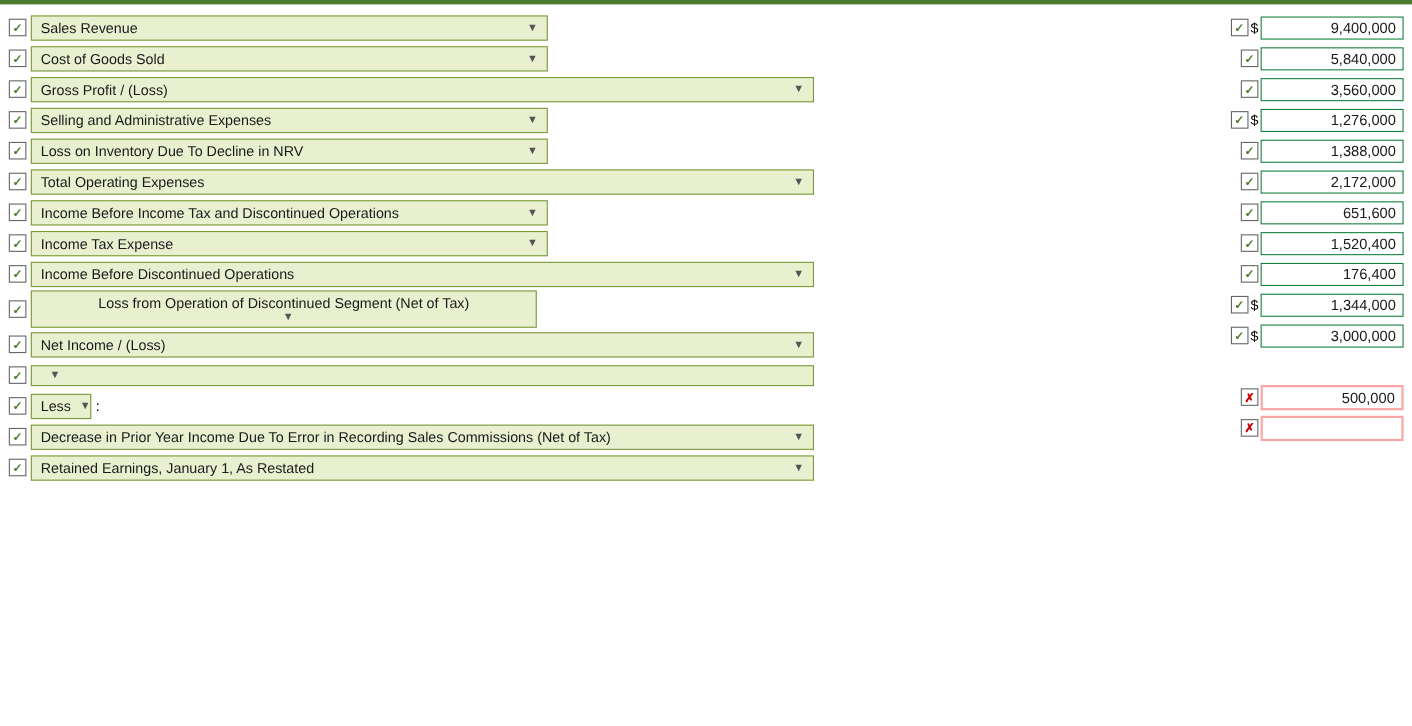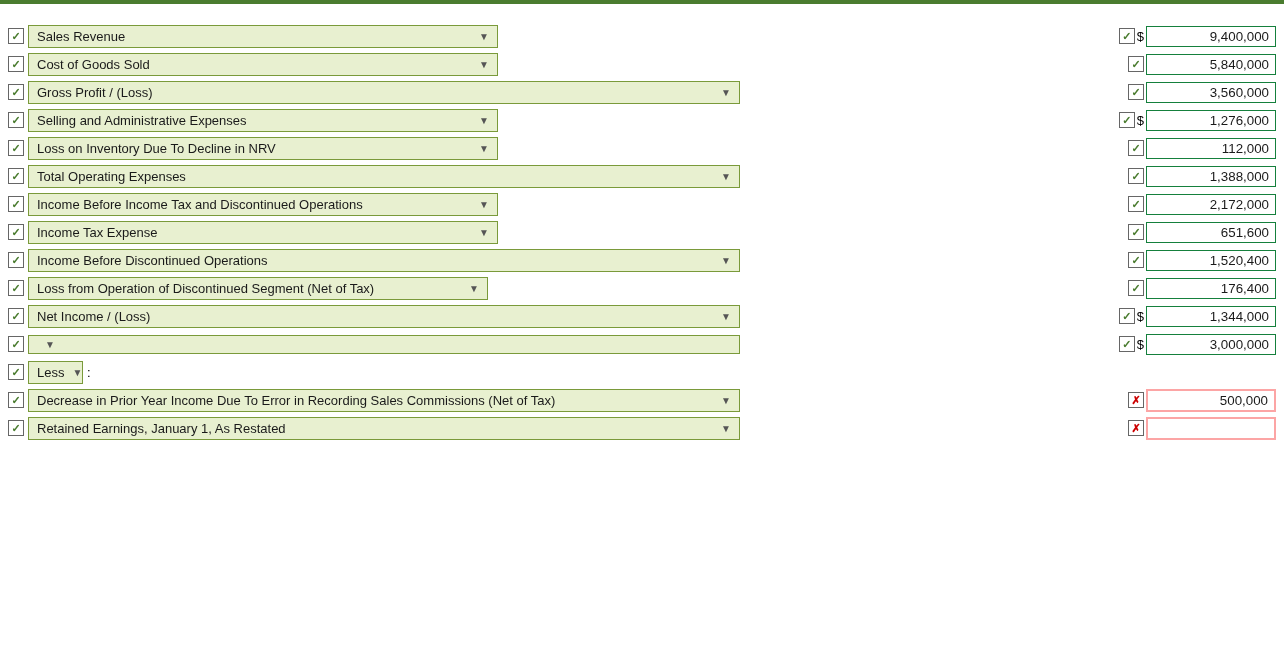--- a/index.html
+++ b/index.html
@@ -15,21 +15,21 @@
       position: relative;
       background: #fff;
     }
     .top-bar {
       height: 4px;
       background: #4a7c2f;
       width: 100%;
     }
     .content-area {
       display: flex;
-      padding: 19px 0;
+      padding: 8px 0;
     }
     .left-panel {
       width: 740px;
       padding-left: 8px;
     }
     .right-panel {
       flex: 1;
       padding-right: 8px;
       display: flex;
       flex-direction: column;
@@ -205,21 +205,21 @@
       <div class="row">
         <div class="checkbox checked"></div>
         <div class="dropdown-field wide">
           <span>Income Before Discontinued Operations</span>
           <span class="dropdown-arrow">▼</span>
         </div>
       </div>
 
       <div class="row">
         <div class="checkbox checked"></div>
-        <div class="dropdown-field" style="width:460px;">
+        <div class="dropdown-field" style="width:460px;flex-direction:column;">
           <span>Loss from Operation of Discontinued Segment (Net of Tax)</span>
           <span class="dropdown-arrow">▼</span>
         </div>
       </div>
 
       <div class="row">
         <div class="checkbox checked"></div>
         <div class="dropdown-field wide">
           <span>Net Income / (Loss)</span>
           <span class="dropdown-arrow">▼</span>
@@ -278,24 +278,20 @@
           <div class="cb-right checked"></div>
           <input class="value-box" type="text" value="3,560,000" style="width: 130px;">
         </div>
 
         <div class="row-right" style="justify-content:flex-end; align-items:center;">
           <div class="cb-right checked"></div>
           <span class="dollar-prefix">$</span>
           <input class="value-box" type="text" value="1,276,000" style="width: 130px;">
         </div>
 
-        <div class="row-right">
-          <div class="cb-right checked"></div>
-          <input class="value-box" type="text" value="112,000" style="width: 130px;">
-        </div>
 
         <div class="row-right">
           <div class="cb-right checked"></div>
           <input class="value-box" type="text" value="1,388,000" style="width: 130px;">
         </div>
 
         <div class="row-right">
           <div class="cb-right checked"></div>
           <input class="value-box" type="text" value="2,172,000" style="width: 130px;">
         </div>

